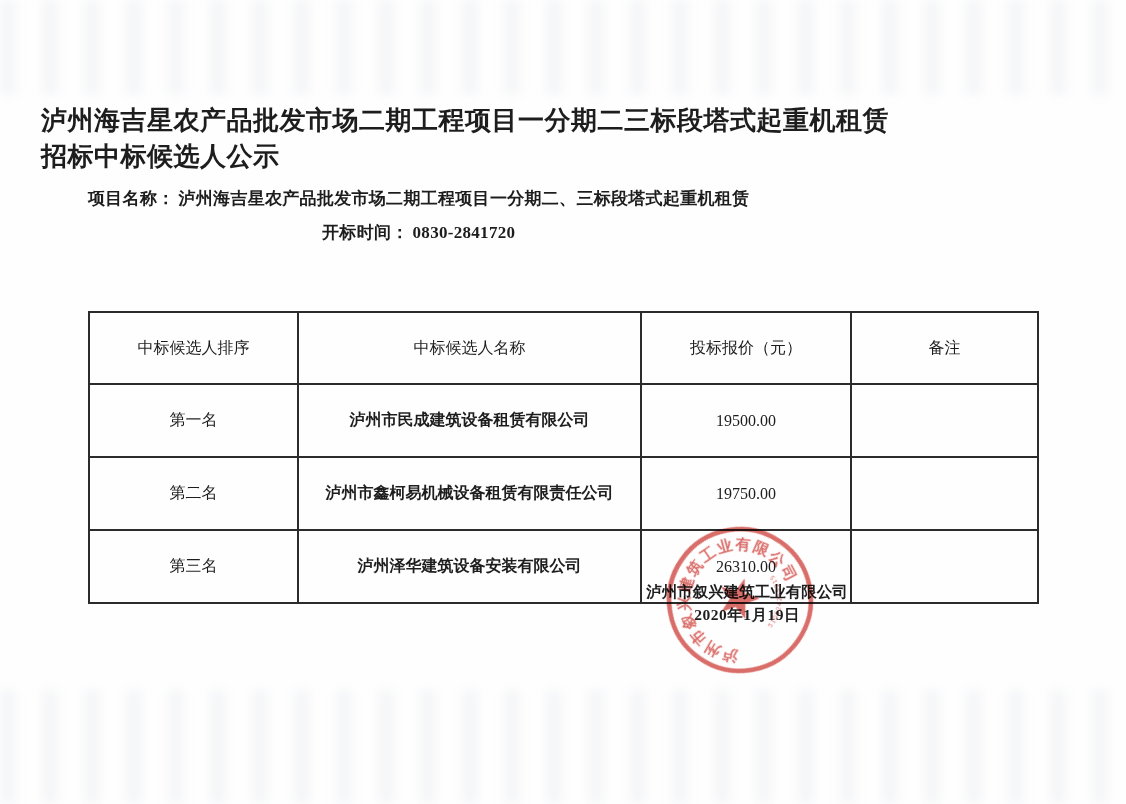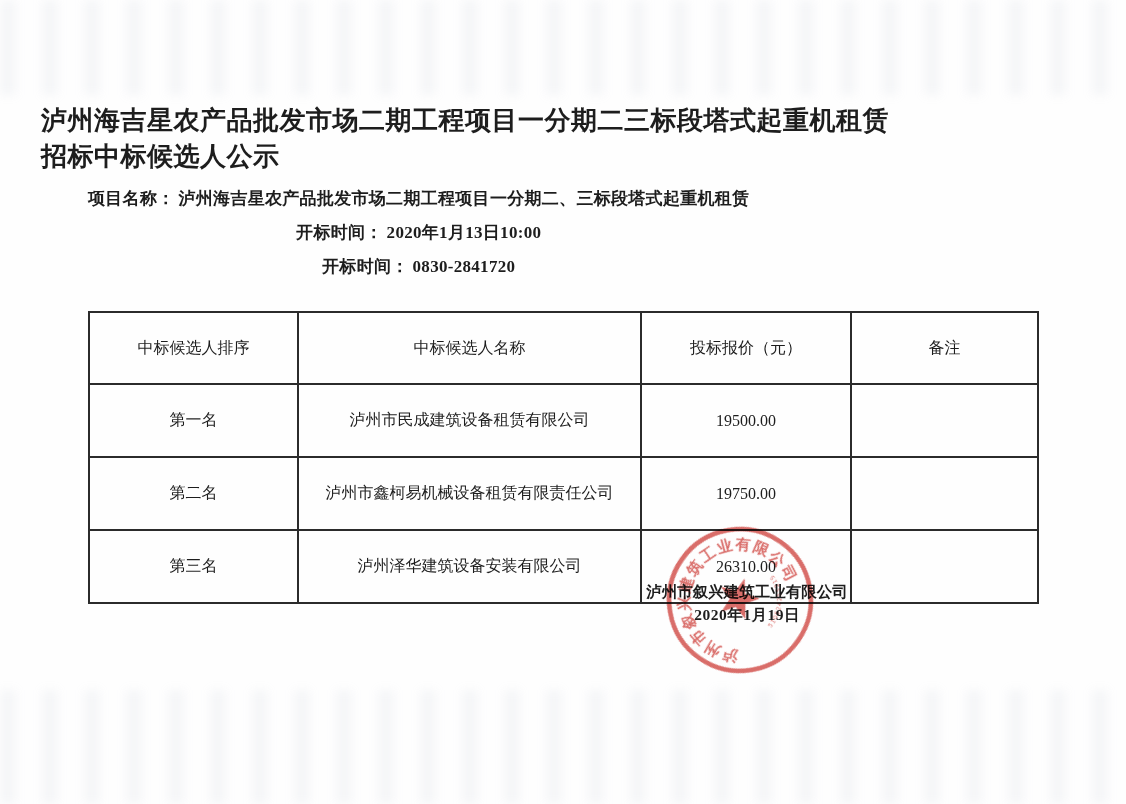--- a/index.html
+++ b/index.html
@@ -58,21 +58,21 @@
   table.candidates th, table.candidates td {
     border: 2px solid #2b2b2b;
     text-align: center;
     vertical-align: middle;
     padding: 10px;
     overflow: hidden;
     white-space: nowrap;
   }
   table.candidates th { font-weight: normal; height: 50px; }
   table.candidates td { height: 51px; }
-  td.cell-name { font-weight: 400; margin-top: 20px; }
+  td.cell-name { font-weight: 700; margin-top: 20px; }
 
   .signature {
     position: absolute;
     left: 644px; top: 582px;
     width: 206px;
     text-align: center;
     font-size: 15.5px;
     font-weight: 600;
     line-height: 20px;
     z-index: 1;
@@ -111,23 +111,20 @@
   <div class="bleed bleed-bottom"></div>
 
   <h1 class="title">
     <span>泸州海吉星农产品批发市场二期工程项目一分期二三标段塔式起重机租赁</span><br>
     <span>招标中标候选人公示</span>
   </h1>
 
   <div class="info">
     <div class="info-line">
       <span class="label">项目名称：</span><span>泸州海吉星农产品批发市场二期工程项目一分期二、三标段塔式起重机租赁</span>
-    </div>
-    <div class="info-line">
-      <span class="label">开标时间：</span><span>2020年1月13日10:00</span>
     </div>
     <div class="info-line">
       <span class="label">开标时间：</span><span>0830-2841720</span>
     </div>
   </div>
 
   <table class="candidates">
     <colgroup>
       <col style="width:209px">
         <col style="width:343px">

